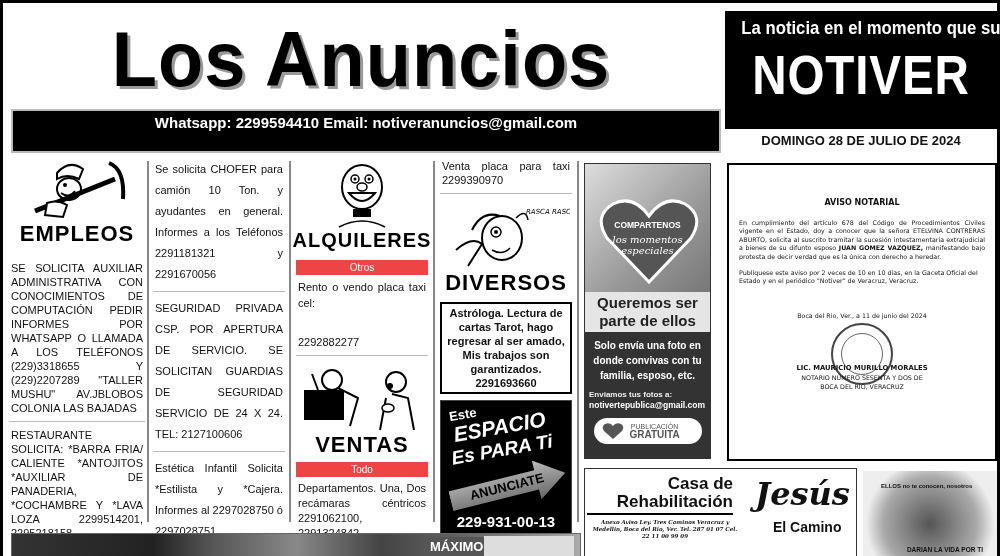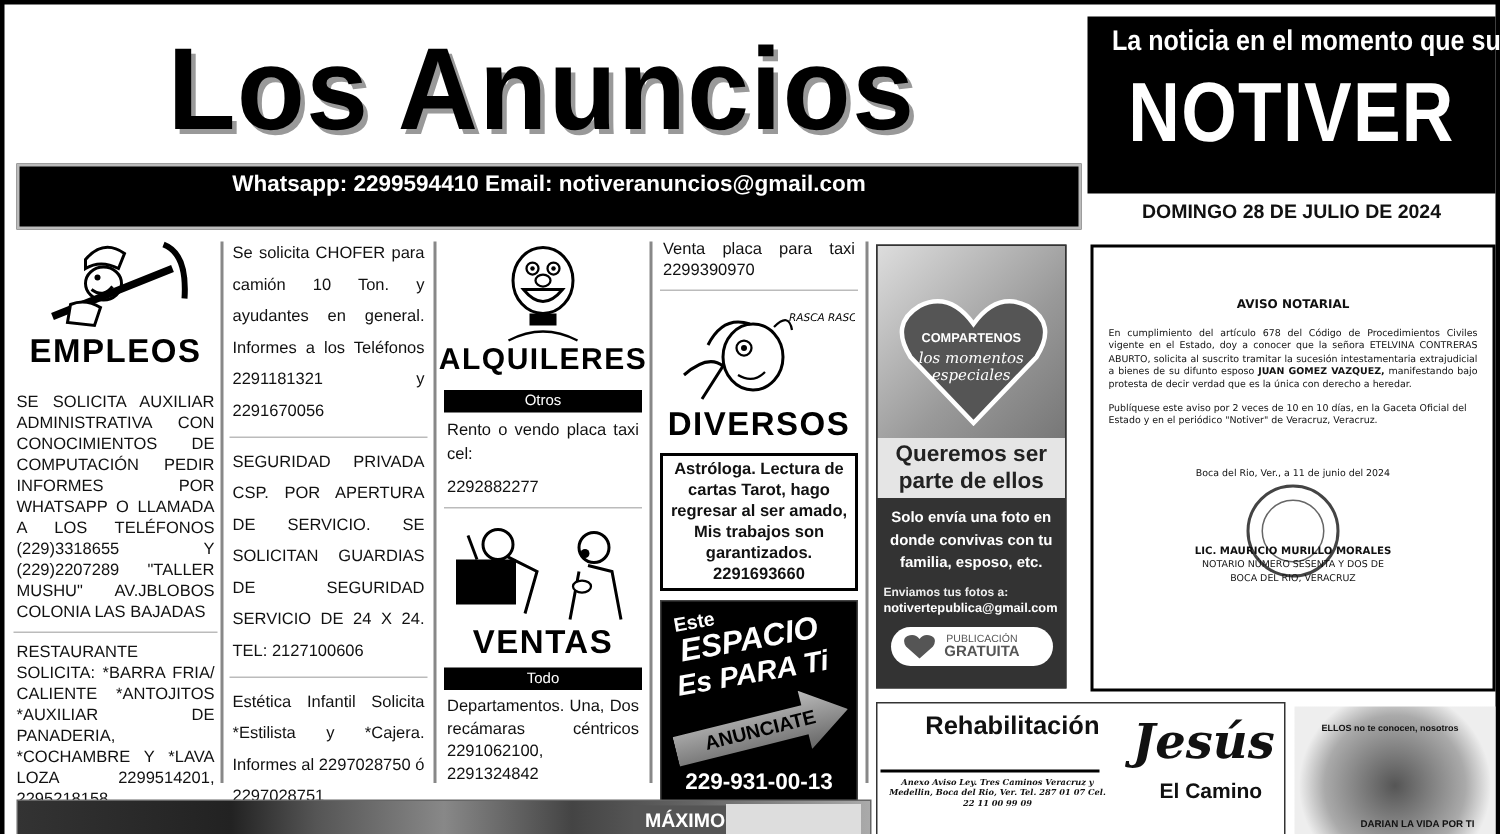--- a/index.html
+++ b/index.html
@@ -23,21 +23,21 @@
     .col { position: absolute; top: 156px; bottom: 30px; }
     .col-divider { position: absolute; top: 158px; bottom: 34px; width: 2px; background: #888; }
     .ad-text { font-size: 11px; line-height: 14px; text-align: justify; text-transform: uppercase; padding: 0 2px; }
     .ad-text.normal { text-transform: none; }
     .rule { border-bottom: 1px solid #bbb; margin: 6px 0; }
     .spaced { line-height: 21px; }
 
     .cartoon { display: flex; flex-direction: column; align-items: center; }
     .cartoon svg { display: block; }
     .section-word { font-family: "Liberation Sans", sans-serif; font-weight: 900; font-size: 22px; letter-spacing: 1px; color: #000; text-align: center; }
-    .sub-header { background: #000000; color: #fff; text-align: center; font-size: 10px; height: 15px; line-height: 15px; margin: 4px 0; }
+    .sub-header { background: #ef4444; color: #fff; text-align: center; font-size: 10px; height: 15px; line-height: 15px; margin: 4px 0; }
 
     .boxed-ad { border: 2px solid #000; text-align: center; font-weight: bold; font-size: 11px; line-height: 14px; padding: 2px 3px; }
 
     .promo-ad { background: #000; color: #fff; height: 145px; position: relative; overflow: hidden; border: 1px solid #444; }
     .promo-ad .este { position: absolute; left: 8px; top: 6px; font-weight: 900; font-size: 13px; transform: rotate(-10deg); }
     .promo-ad .espacio { position: absolute; left: 12px; top: 14px; font-weight: 900; font-size: 21px; transform: rotate(-10deg); font-style: italic; }
     .promo-ad .parati { position: absolute; left: 10px; top: 38px; font-weight: 900; font-size: 19px; transform: rotate(-10deg); font-style: italic; }
     .promo-ad .arrow { position: absolute; left: 8px; top: 66px; width: 118px; height: 40px; background: linear-gradient(#bbb, #666); transform: rotate(-14deg); clip-path: polygon(0 25%, 75% 25%, 75% 0, 100% 50%, 75% 100%, 75% 75%, 0 75%); }
     .promo-ad .anunciate { position: absolute; left: 28px; top: 78px; font-weight: 900; font-size: 13px; color: #000; transform: rotate(-14deg); }
     .promo-ad .phone { position: absolute; left: 0; right: 0; top: 112px; text-align: center; font-weight: 900; font-size: 15px; }
@@ -140,21 +140,21 @@
           <circle cx="42" cy="20" r="1.5" fill="#000"></circle>
         <ellipse cx="35" cy="28" rx="5" ry="4" fill="#fff" stroke="#000" stroke-width="1.5"></ellipse>
         <path d="M22 34 Q35 50 48 34 Z" fill="#fff" stroke="#000" stroke-width="2"></path>
         <rect x="26" y="50" width="18" height="8" fill="#000"></rect>
         <path d="M12 68 Q35 56 58 68" fill="none" stroke="#000" stroke-width="1.5"></path>
       </svg>
       <div class="section-word" style="font-size:20px;">ALQUILERES</div>
     </div>
     <div class="sub-header" style="margin-top:8px;">Otros</div>
     <div class="ad-text normal" style="font-size:11px; line-height:16px;">Rento o vendo placa taxi cel:</div>
-    <div class="ad-text normal" style="margin-top:7px;">2292882277</div>
+    <div class="ad-text normal" style="margin-top:24px;">2292882277</div>
     <div class="rule"></div>
     <div class="cartoon" style="margin-top:12px;">
       <svg width="128" height="64" viewBox="0 0 128 64">
         <rect x="6" y="22" width="40" height="30" fill="#000"></rect>
         <line x1="20" y1="22" x2="14" y2="6" stroke="#000" stroke-width="2"></line>
         <circle cx="34" cy="12" r="10" fill="#fff" stroke="#000" stroke-width="2"></circle>
         <path d="M40 20 L60 30 L52 58" fill="none" stroke="#000" stroke-width="2"></path>
         <circle cx="98" cy="14" r="10" fill="#fff" stroke="#000" stroke-width="2"></circle>
         <circle cx="92" cy="18" r="3" fill="#000"></circle>
         <path d="M94 26 L110 30 L116 62 M88 30 L82 62" fill="none" stroke="#000" stroke-width="2"></path>
@@ -229,20 +229,21 @@
     <div class="seal"></div>
     <div class="notice-sign">
       <b>LIC. MAURICIO MURILLO MORALES</b><br>
       <span>NOTARIO NÚMERO SESENTA Y DOS DE</span><br>
       <span>BOCA DEL RIO, VERACRUZ</span>
     </div>
   </div>
 
   <div class="rehab-ad">
     <div class="rehab-title">
+      <div>Casa de</div>
       <div>Rehabilitación</div>
     </div>
     <div class="rehab-line"></div>
     <div class="rehab-addr">Anexo Aviso Ley. Tres Caminos Veracruz y Medellin, Boca del Rio, Ver. Tel. 287 01 07 Cel. 22 11 00 99 09</div>
     <div class="jesus">Jesús</div>
     <div class="camino">El Camino</div>
   </div>
 
   <div class="photo-ad">
     <div class="cap">ELLOS no te conocen, nosotros</div>

